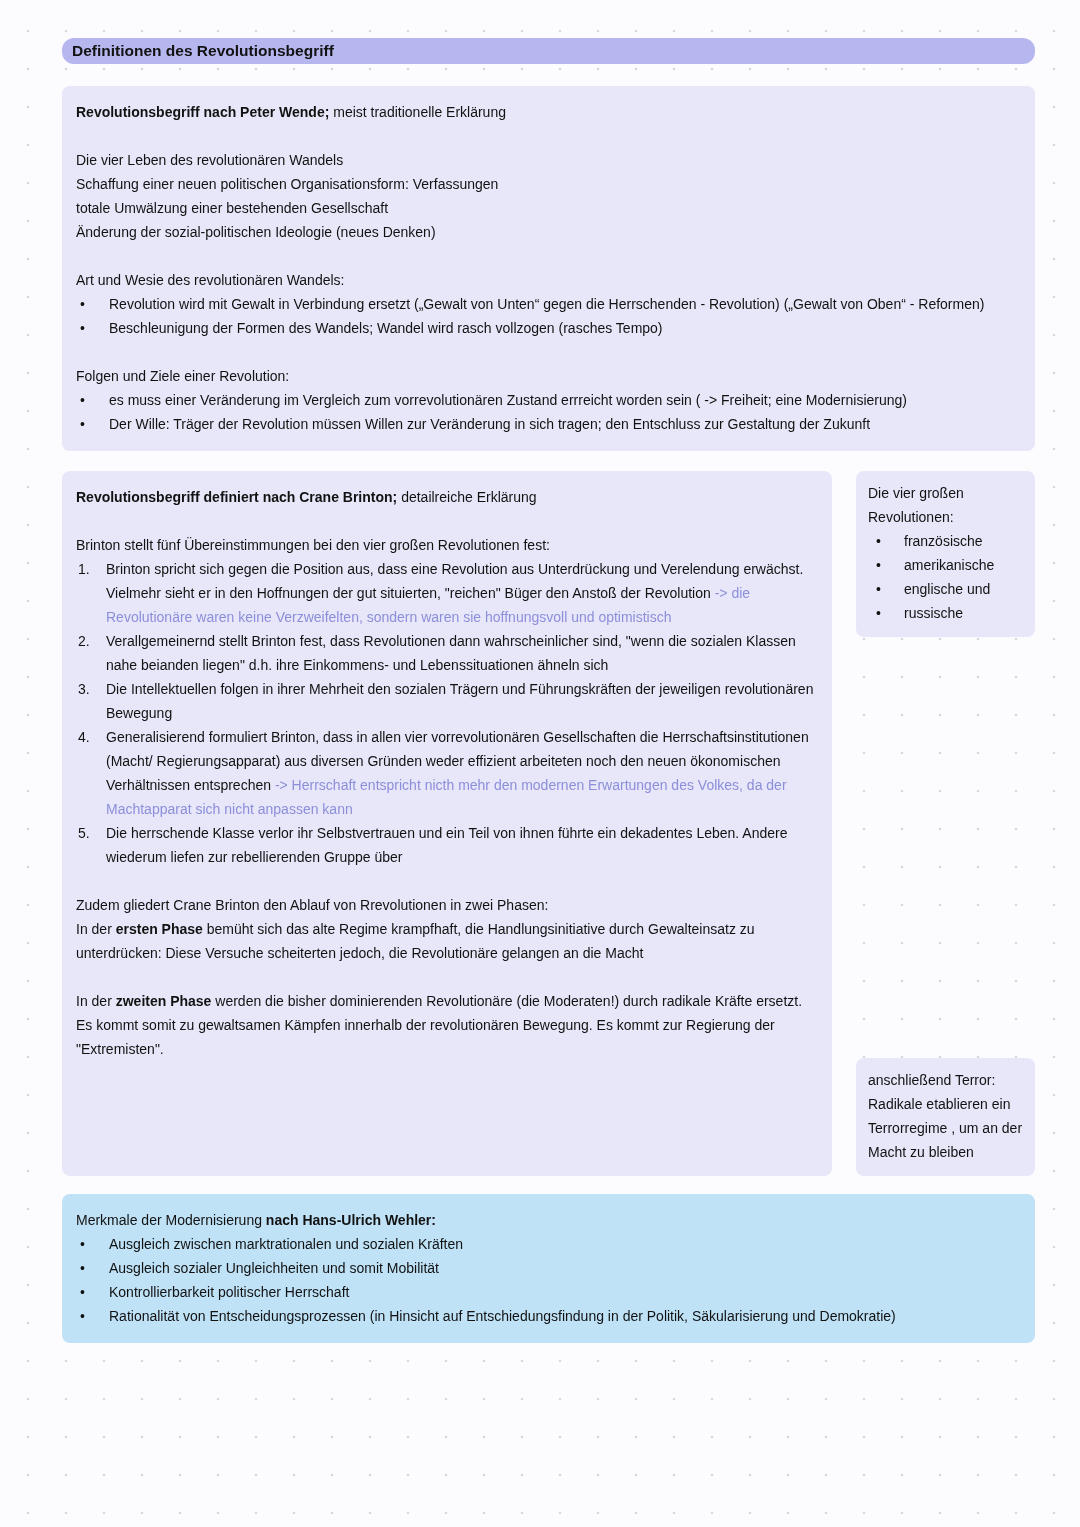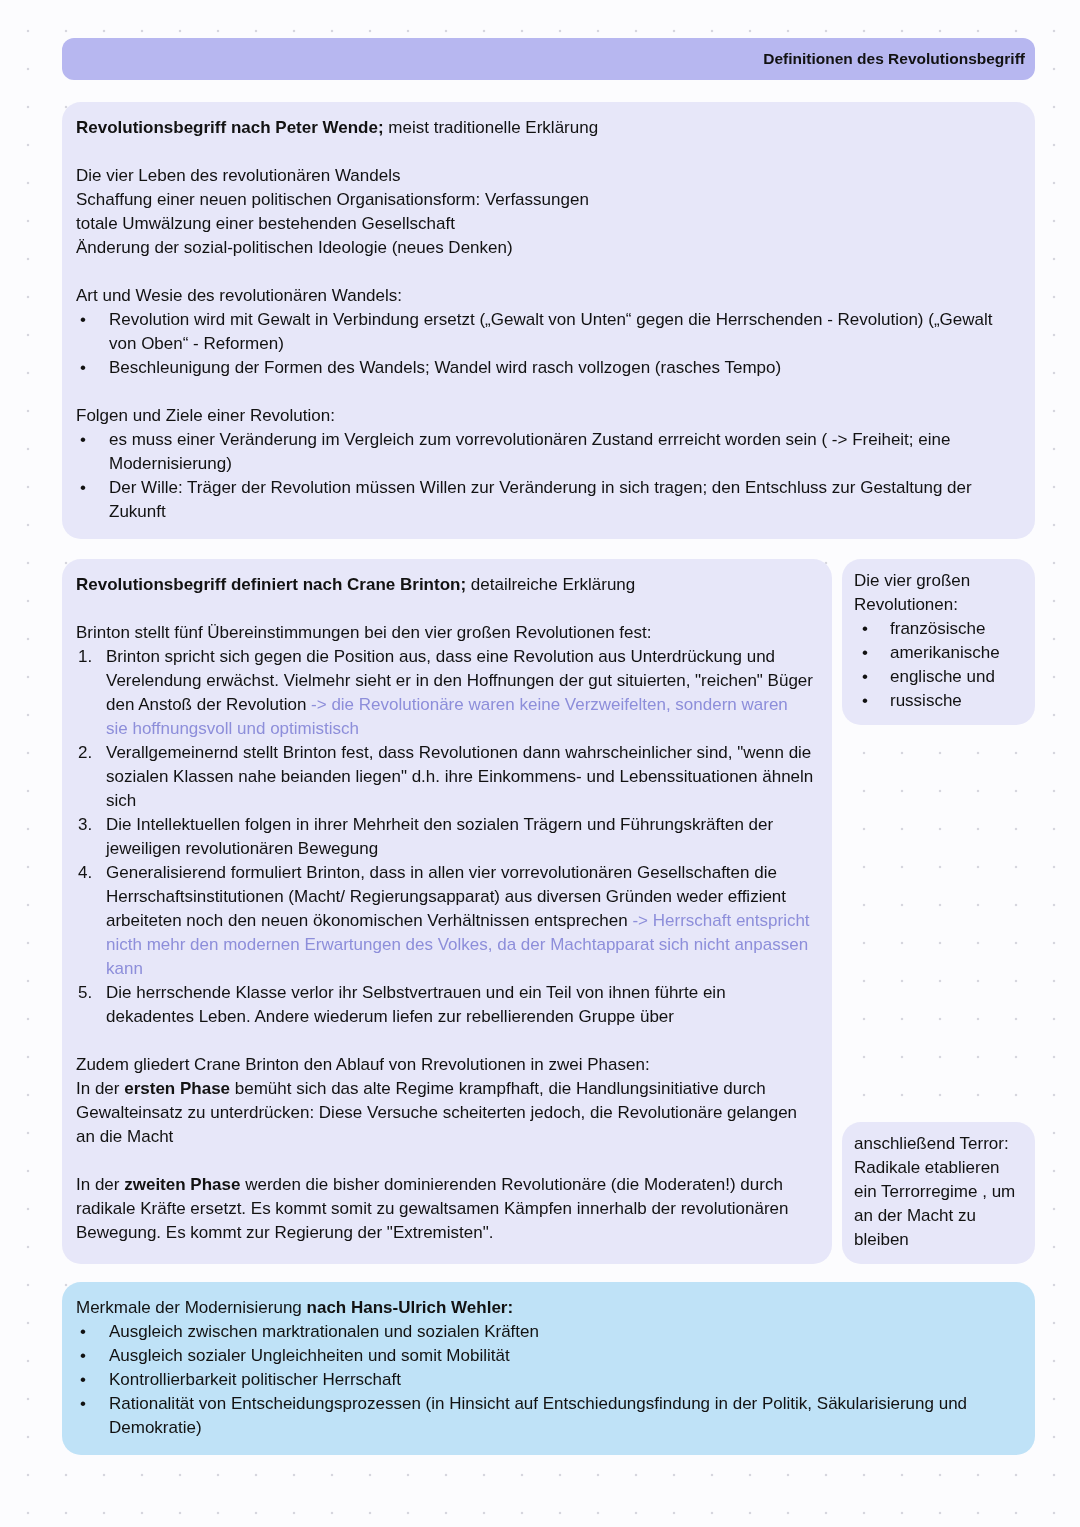--- a/index.html
+++ b/index.html
@@ -14,29 +14,29 @@
     min-height: 1527px;
     background-color: var(--page-bg, #fcfcfe);
     background-image: radial-gradient(circle, var(--dot-grid, #d6d6de) 1.4px, transparent 1.6px);
     background-size: 38px 38px;
     background-position: 9px 12px;
     padding: 38px 45px 24px 62px;
   }
   .title-banner {
     background: var(--header-bg, #b7b7f0);
     border-radius: 12px;
-    padding: 9px 10px;
-    text-align: right;
+    padding: 1px 10px;
+    text-align: left;
     margin-bottom: 22px;
   }
   .page-title { font-size: 15.5px; font-weight: bold; line-height: 24px; }
   .card {
-    border-radius: 19px;
+    border-radius: 8px;
     padding: 14px 18px 15px 14px;
-    font-size: 17px;
+    font-size: 14px;
     line-height: 24px;
   }
   .lavender { background: var(--lavender-box-bg, #e7e7f9); }
   .blue { background: var(--blue-box-bg, #bfe2f7); }
   .vspace { height: 24px; }
   strong { font-weight: bold; }
   .line { min-height: 24px; }
   .bullet { display: flex; }
   .bullet::before { content: "•"; flex: 0 0 29px; padding-left: 4px; }
   .oli { display: flex; }
@@ -45,21 +45,21 @@
   .annotation { color: var(--annotation, #8d8eda); }
   .row { display: flex; gap: 10px; margin-top: 20px; align-items: stretch; }
   .left-card { flex: 1 1 auto; min-height: 705px; }
   .right-col {
     flex: 0 0 193px;
     display: flex;
     flex-direction: column;
     justify-content: space-between;
     gap: 14px;
   }
-  .right-card { padding: 10px 10px 12px 12px; }
+  .right-card { padding: 10px 10px 12px 12px; margin-left: 14px; }
   .right-card .bullet::before { flex: 0 0 28px; padding-left: 8px; }
   .blue-card { margin-top: 18px; }
 </style>
 </head>
 <body>
 
 <div class="page">
 
   <header class="title-banner">
     <h1 class="page-title">Definitionen des Revolutionsbegriff</h1>

